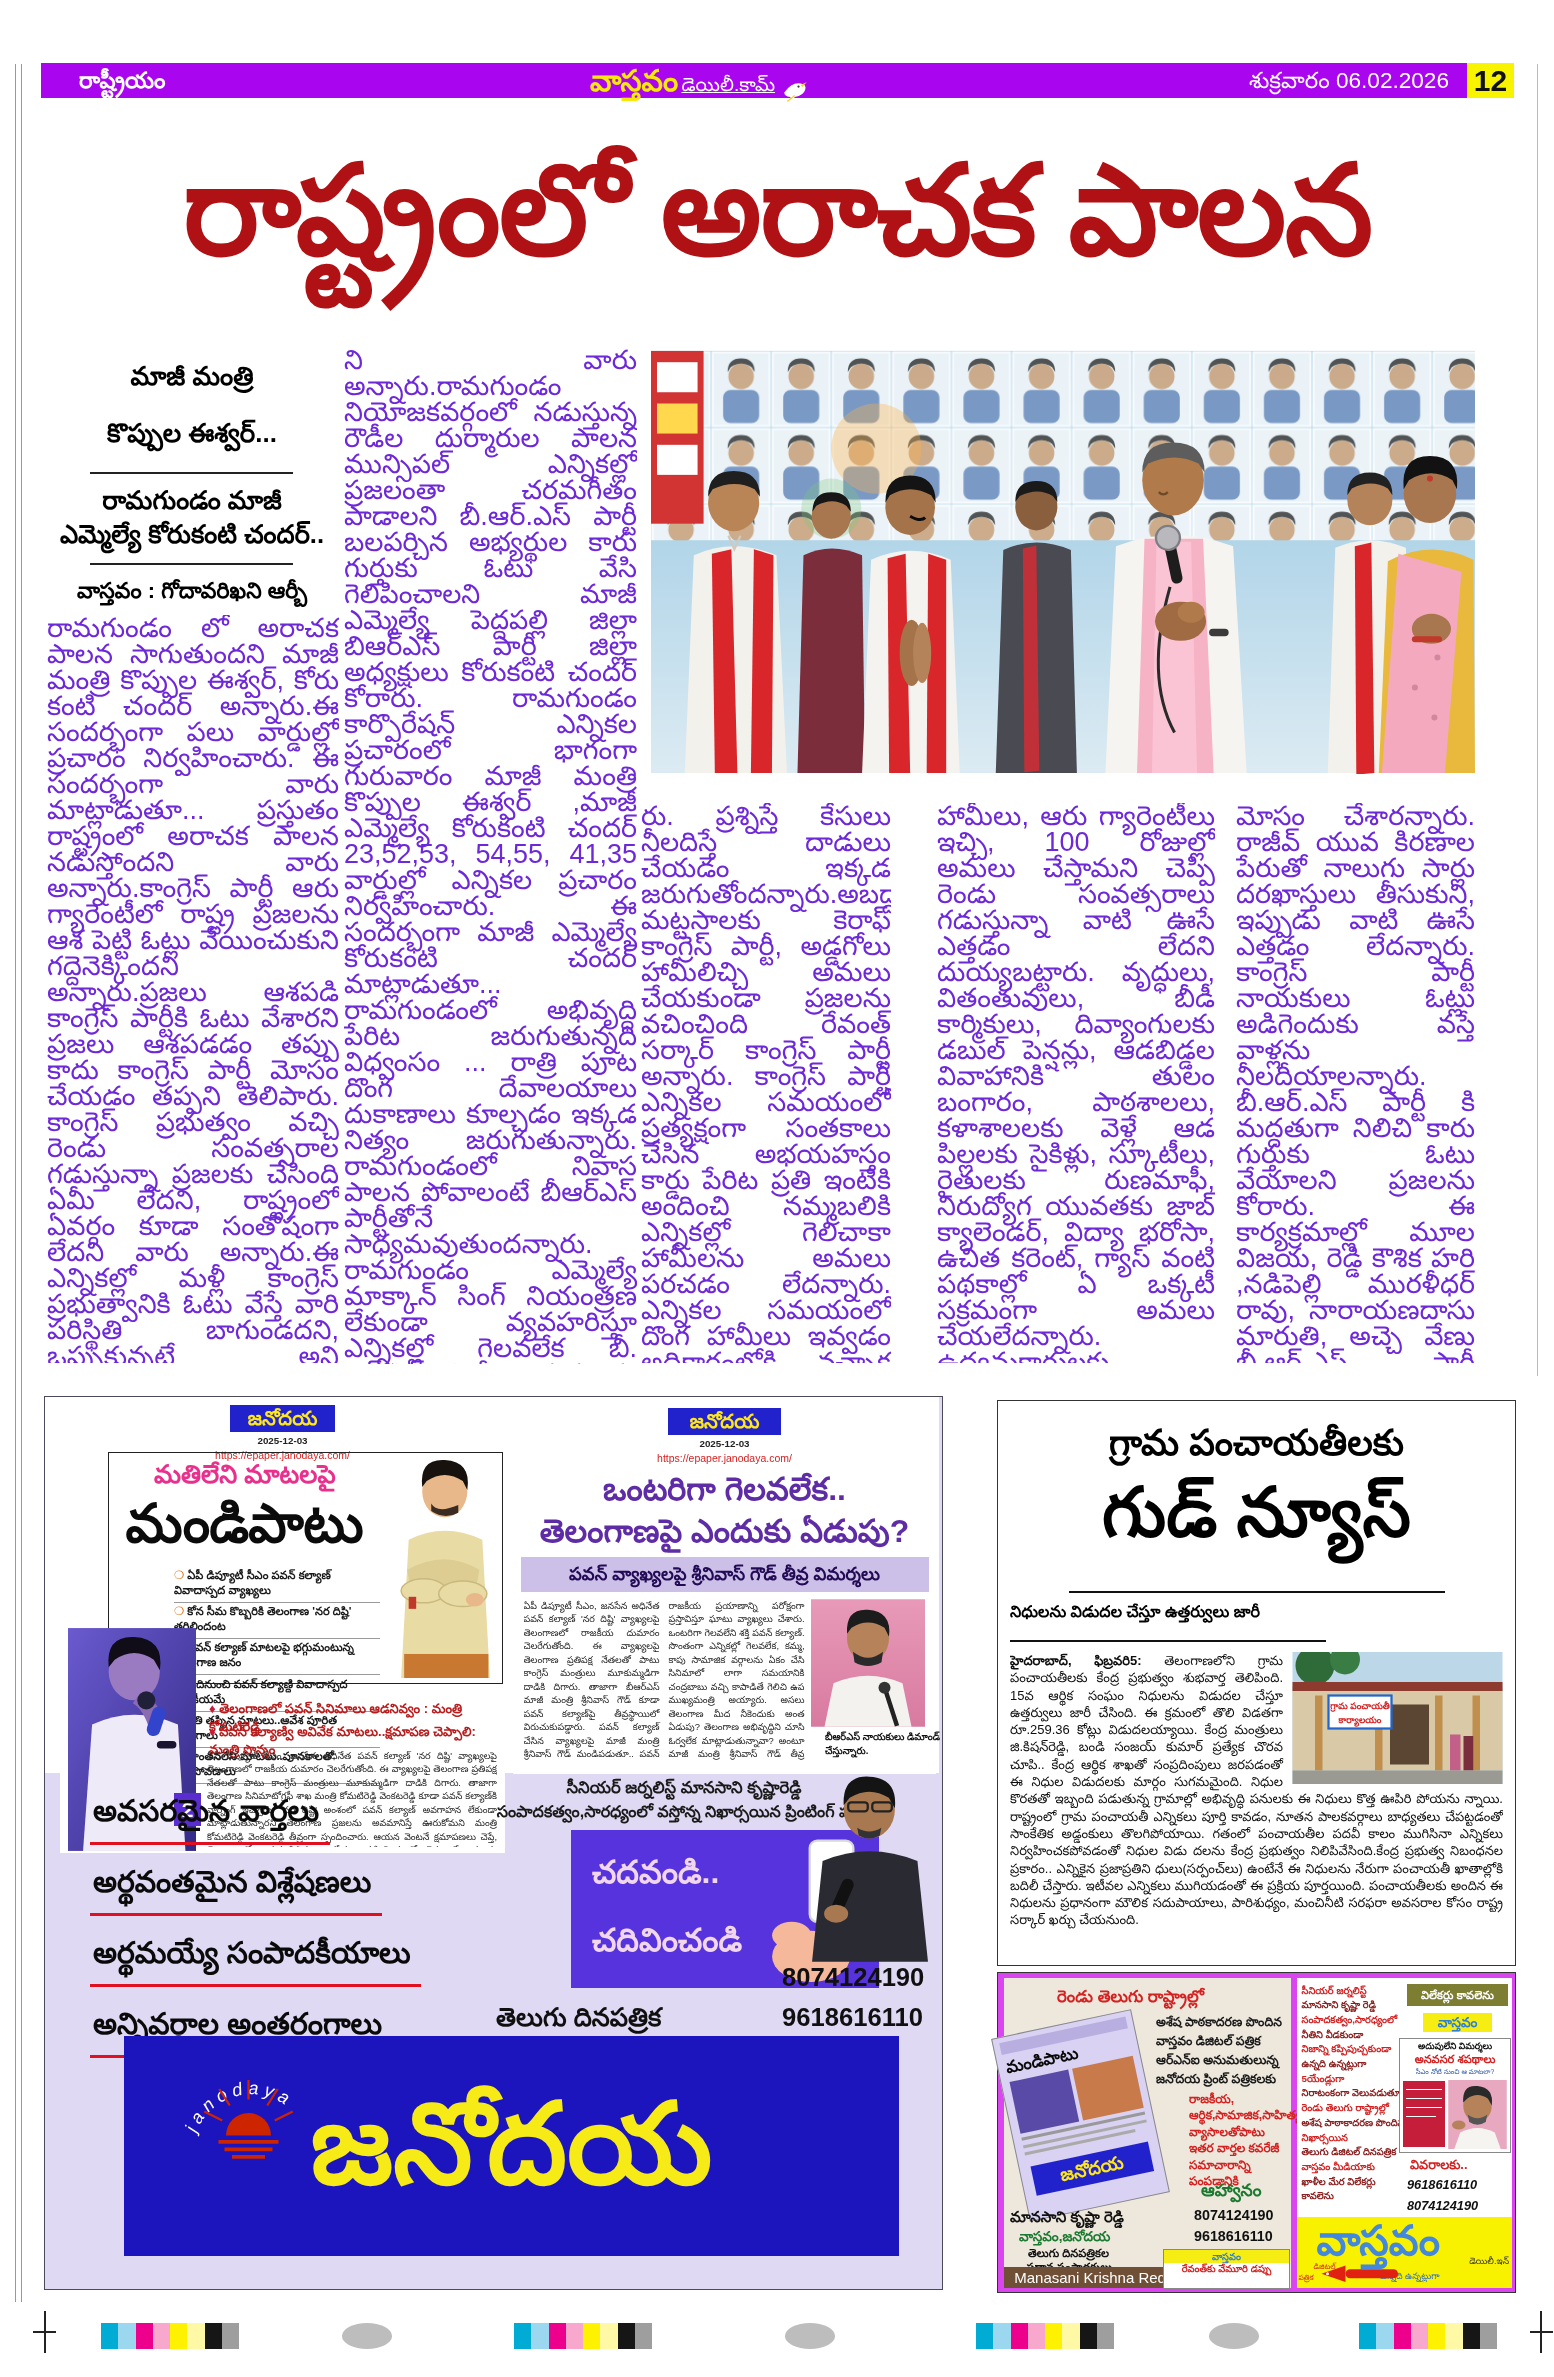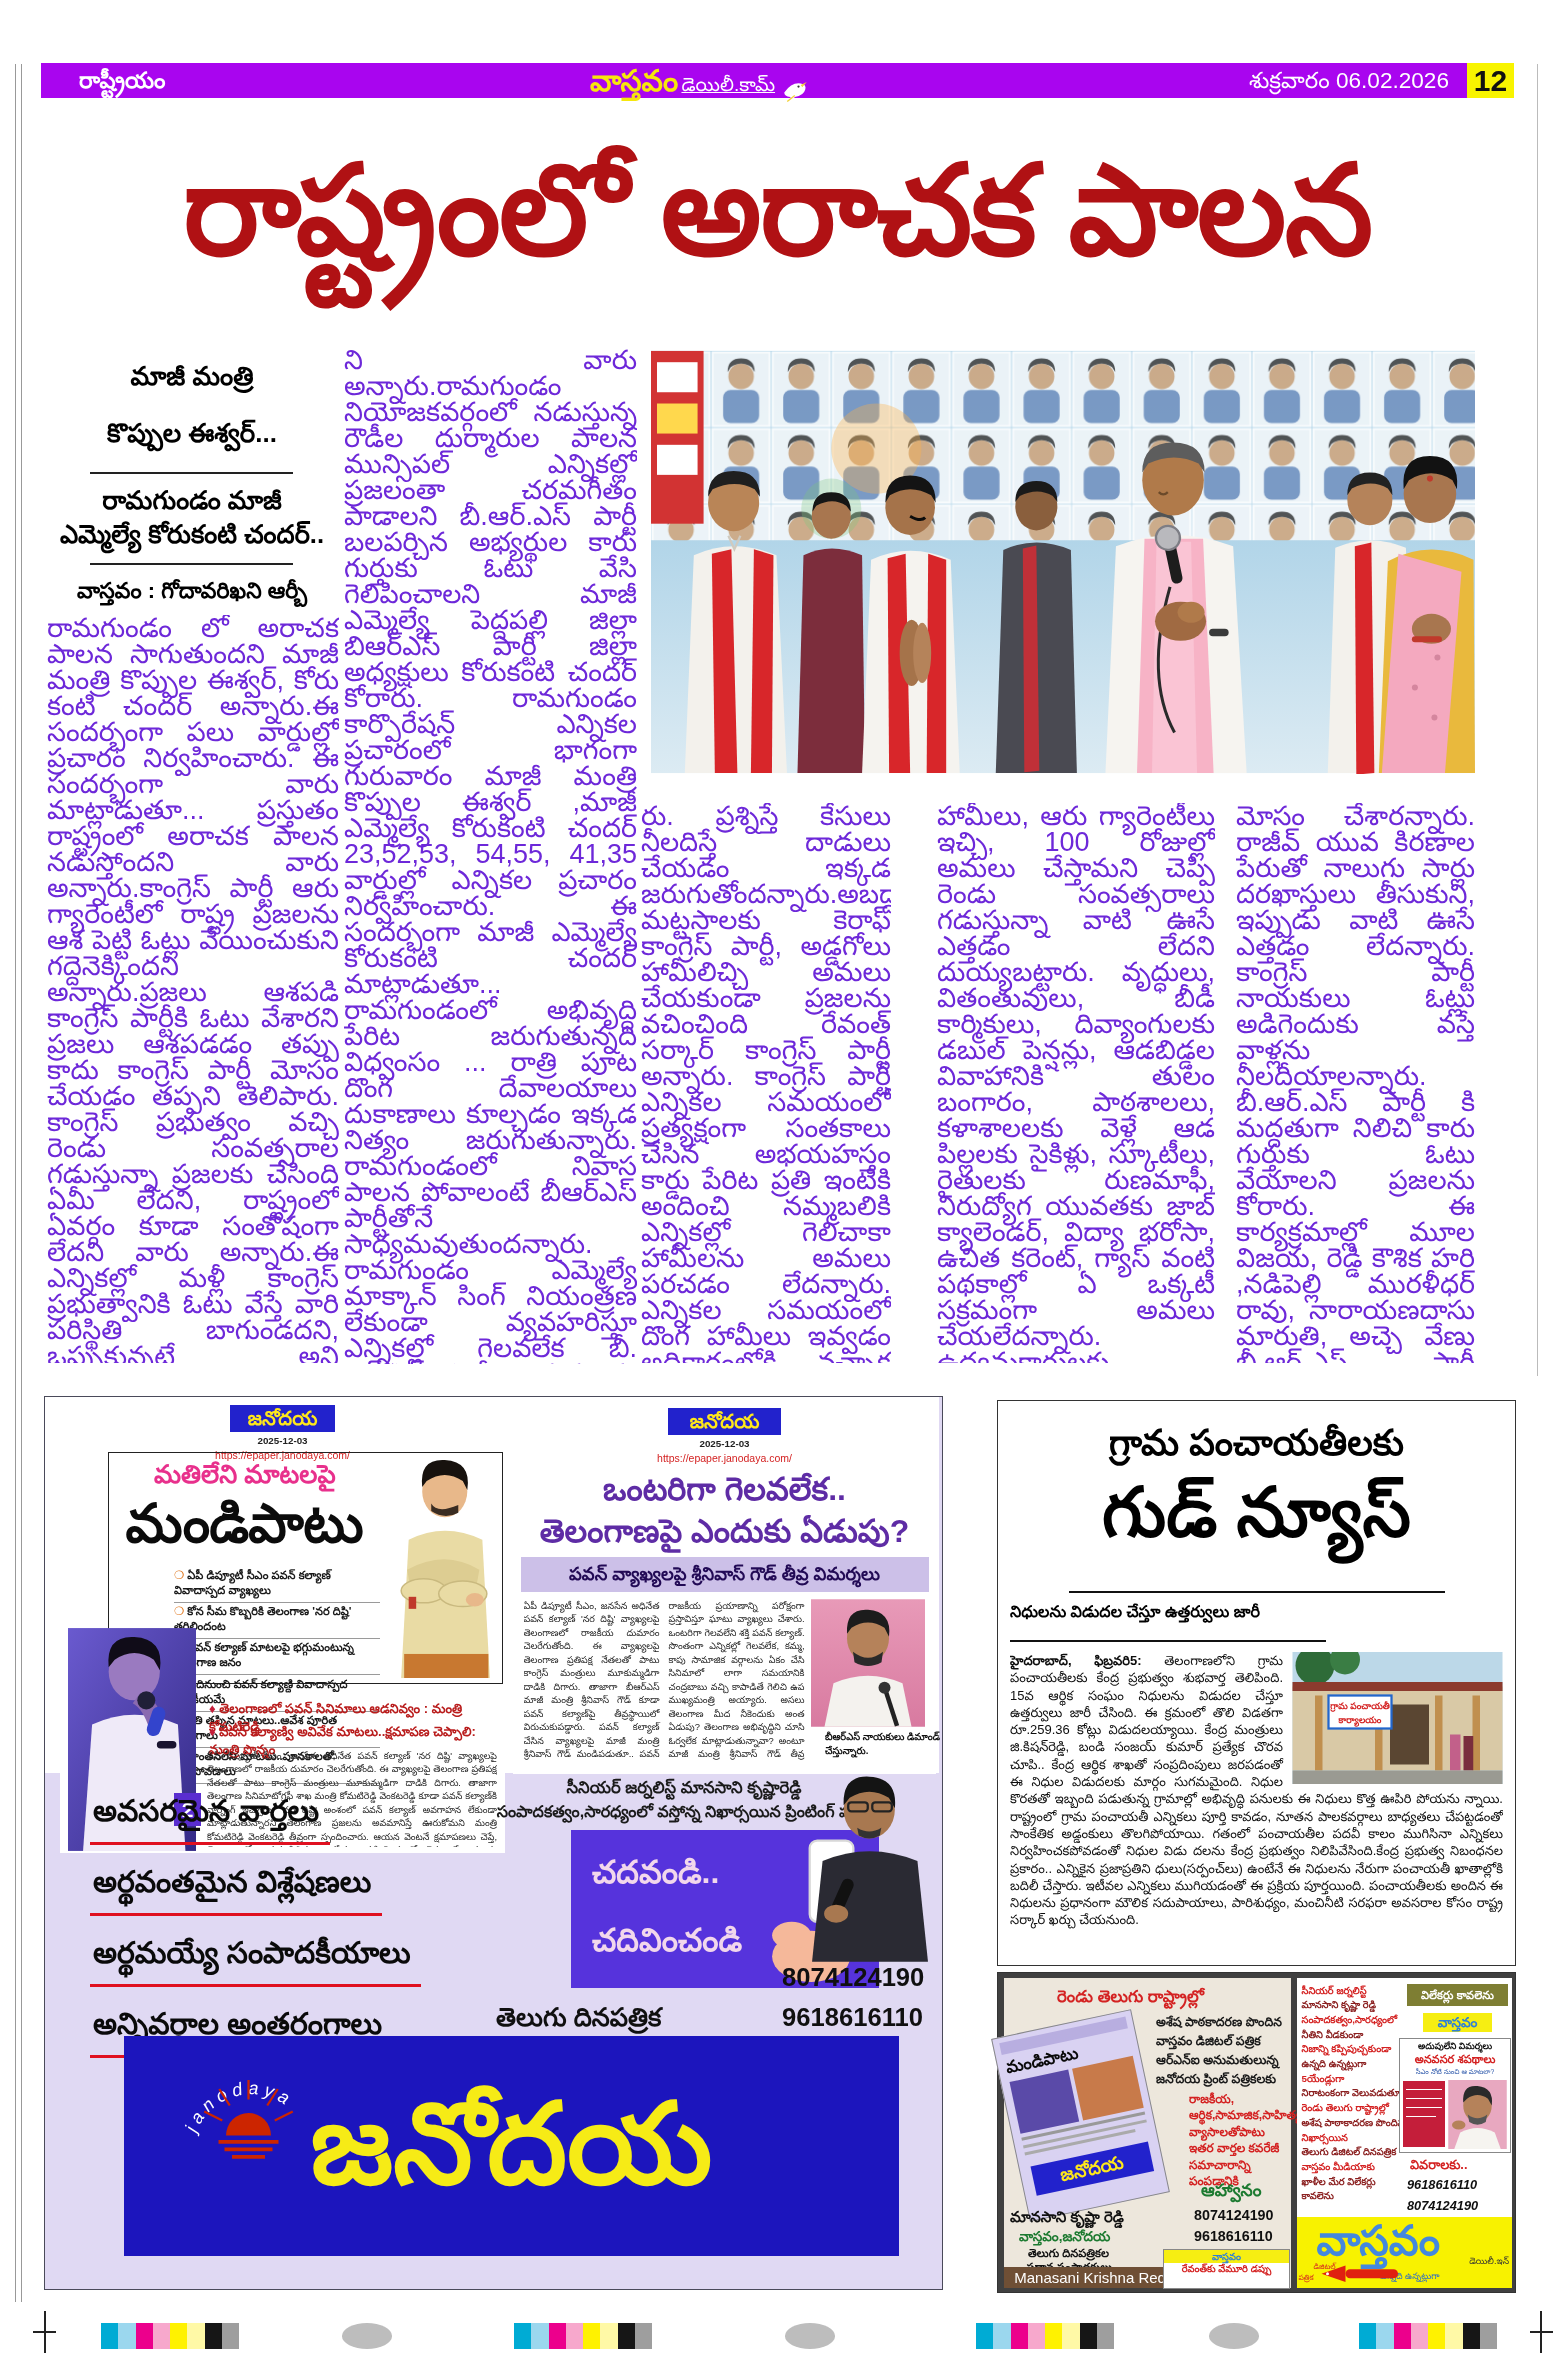--- a/index.html
+++ b/index.html
@@ -52,21 +52,21 @@
   #jbanner .name{color:#F6EB16;font-size:113px;font-weight:bold;text-align:center;line-height:162px;}
 
   
   #gnews{background:#fff;border:0.8px solid #333;}
   #gnews .kick{font-size:36px;font-weight:bold;text-align:center;color:#000;}
   #gnews .head{font-size:69px;font-weight:bold;text-align:center;color:#000;}
   #gnews .sub{font-size:16px;font-weight:bold;color:#000;}
   #gnews .body{font-size:13px;line-height:17.3px;text-align:justify;color:#0d0d0d;overflow:hidden;}
 
   
-  #adsbox{background:#404040;border:0.8px solid #333;}
+  #adsbox{background:#d946ef;border:0.8px solid #333;}
   #adbeige{background:#EDE7DC;}
   .redline{color:#D42222;font-weight:bold;}
   .adlines div{font-size:12.4px;font-weight:bold;color:#1a1a1a;line-height:19px;}
   .adred div{font-size:12px;font-weight:bold;color:#D42222;line-height:16.5px;}
   .invite{color:#1C7A30;font-size:17.3px;font-weight:bold;}
   .sphone{font-size:14.3px;font-weight:bold;color:#101010;}
   #adfooter{background:#6F4F35;color:#fff;font-size:15px;text-align:center;line-height:21px;}
   .mini{border:0.8px solid #888;background:#fff;overflow:hidden;}
   .rlines div{font-size:9.8px;font-weight:bold;line-height:14.7px;}
   .rlines div:nth-child(odd){color:#D42222;}

